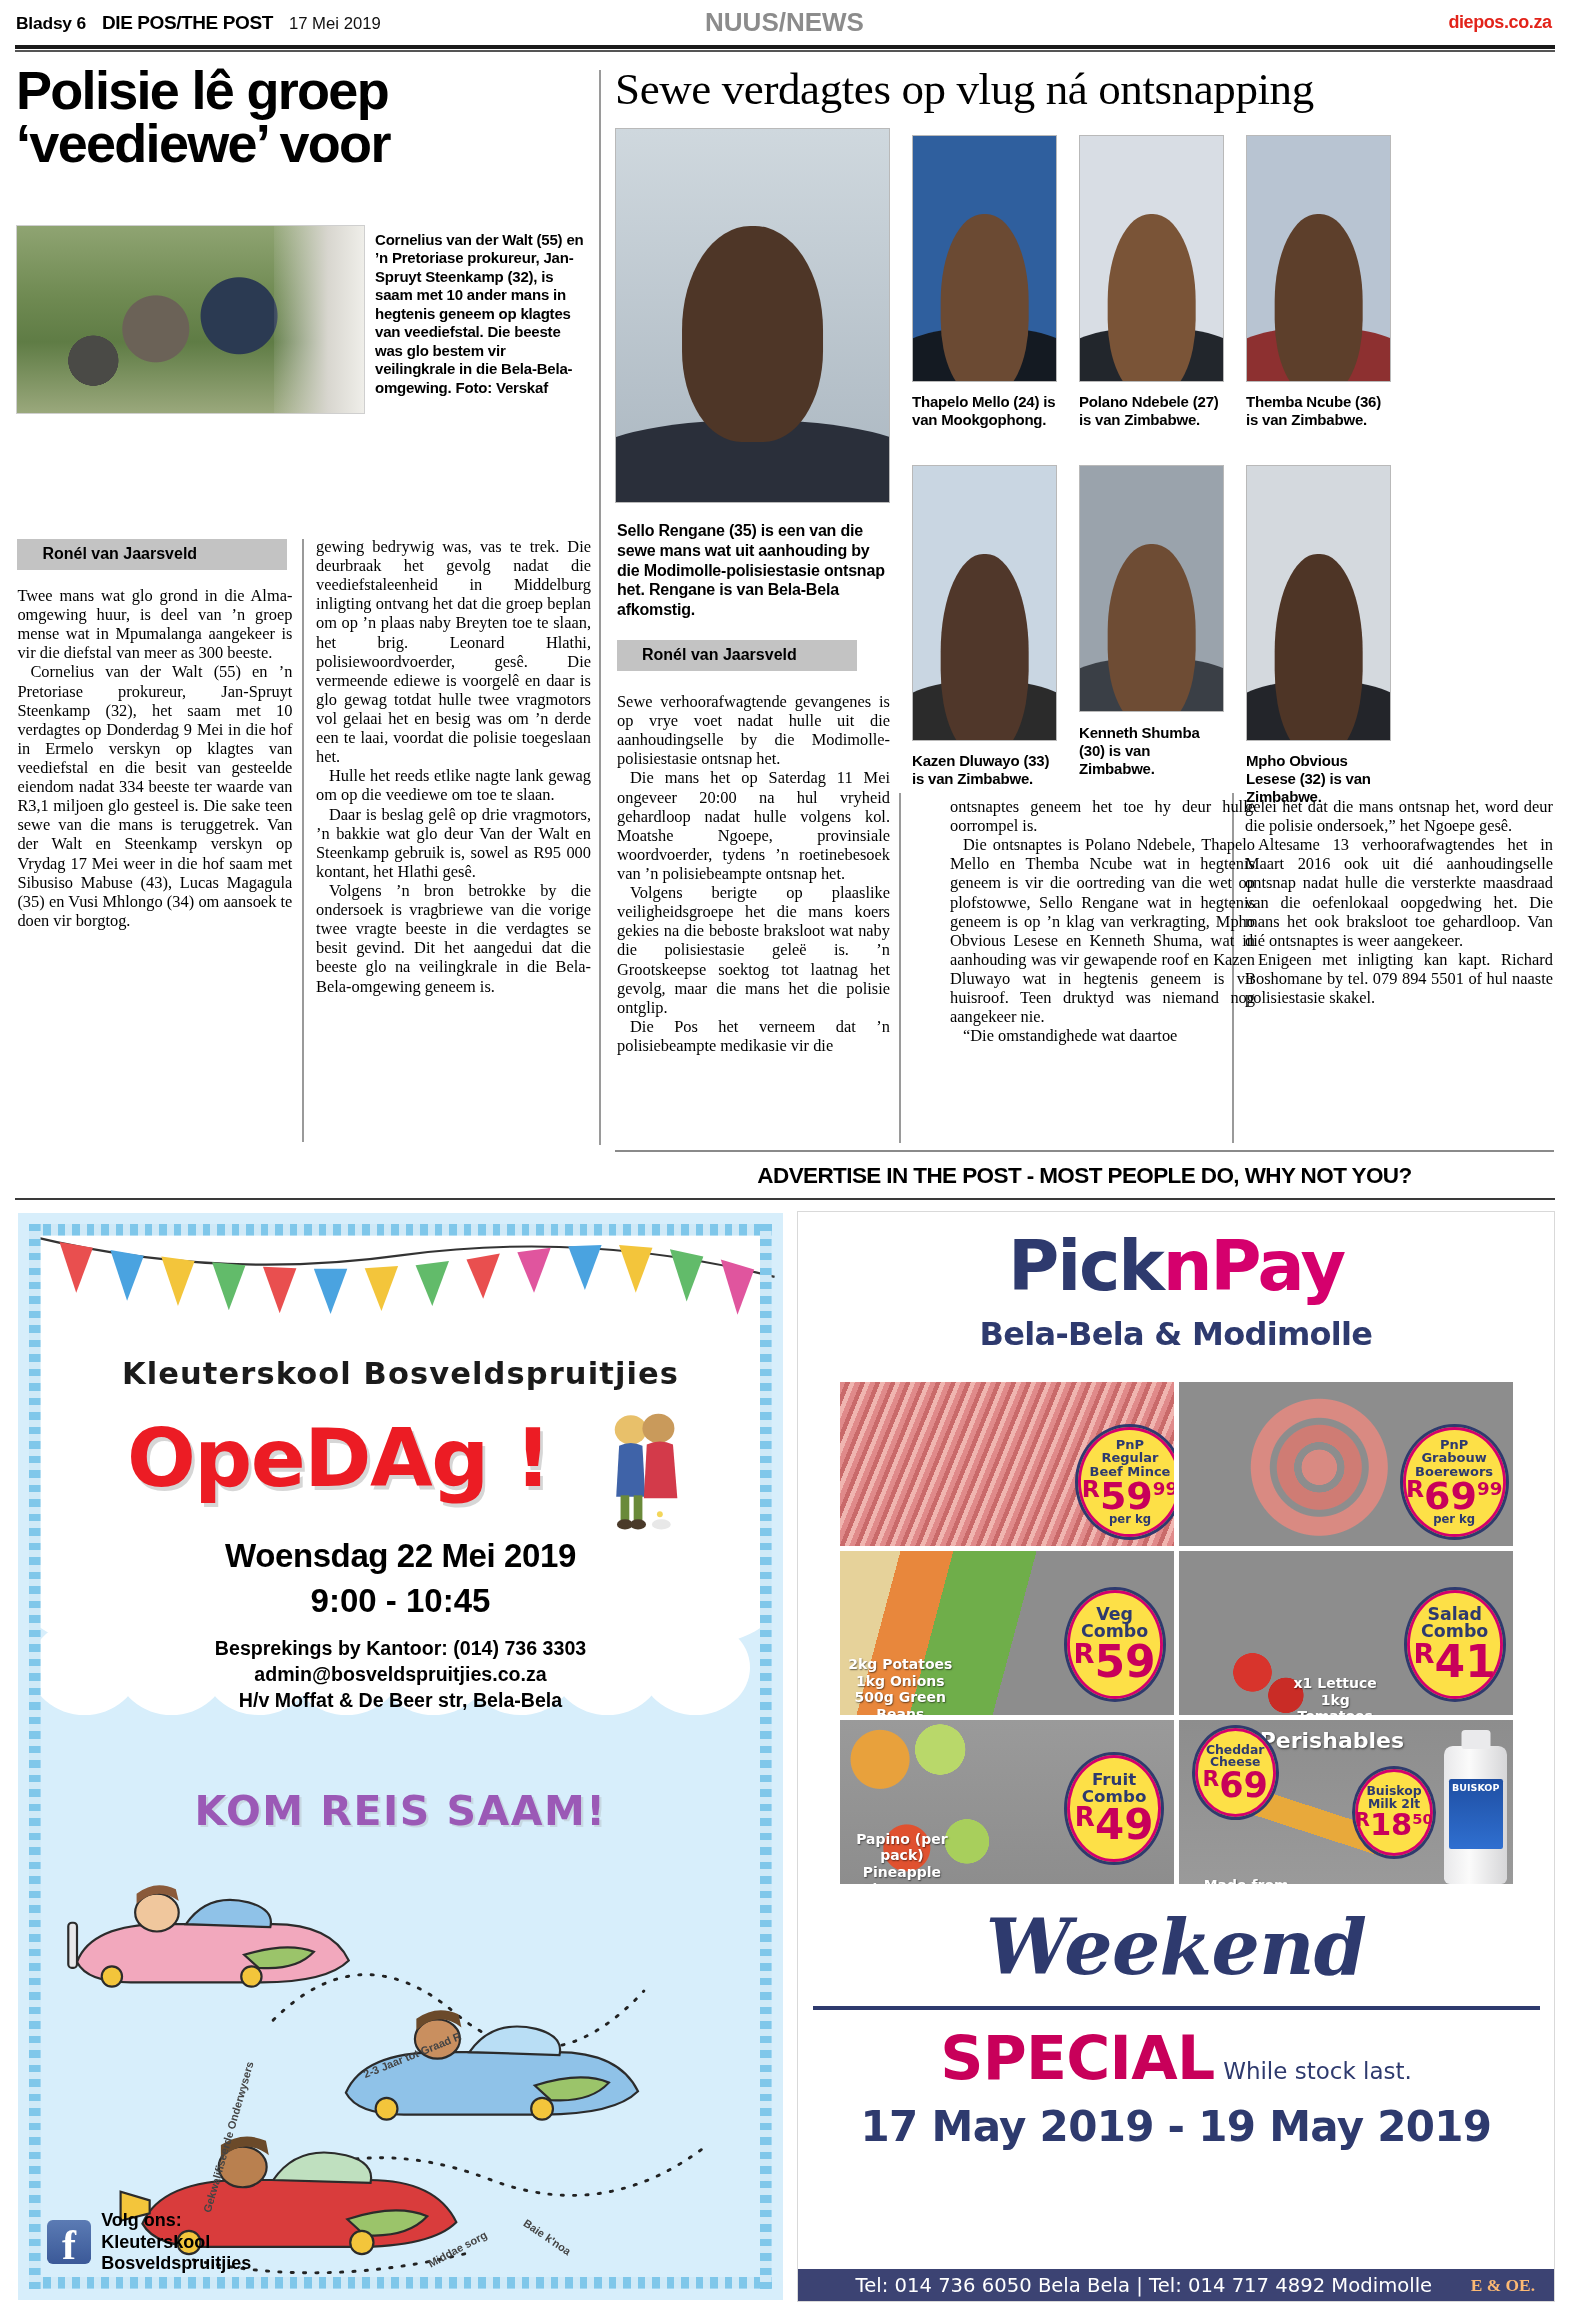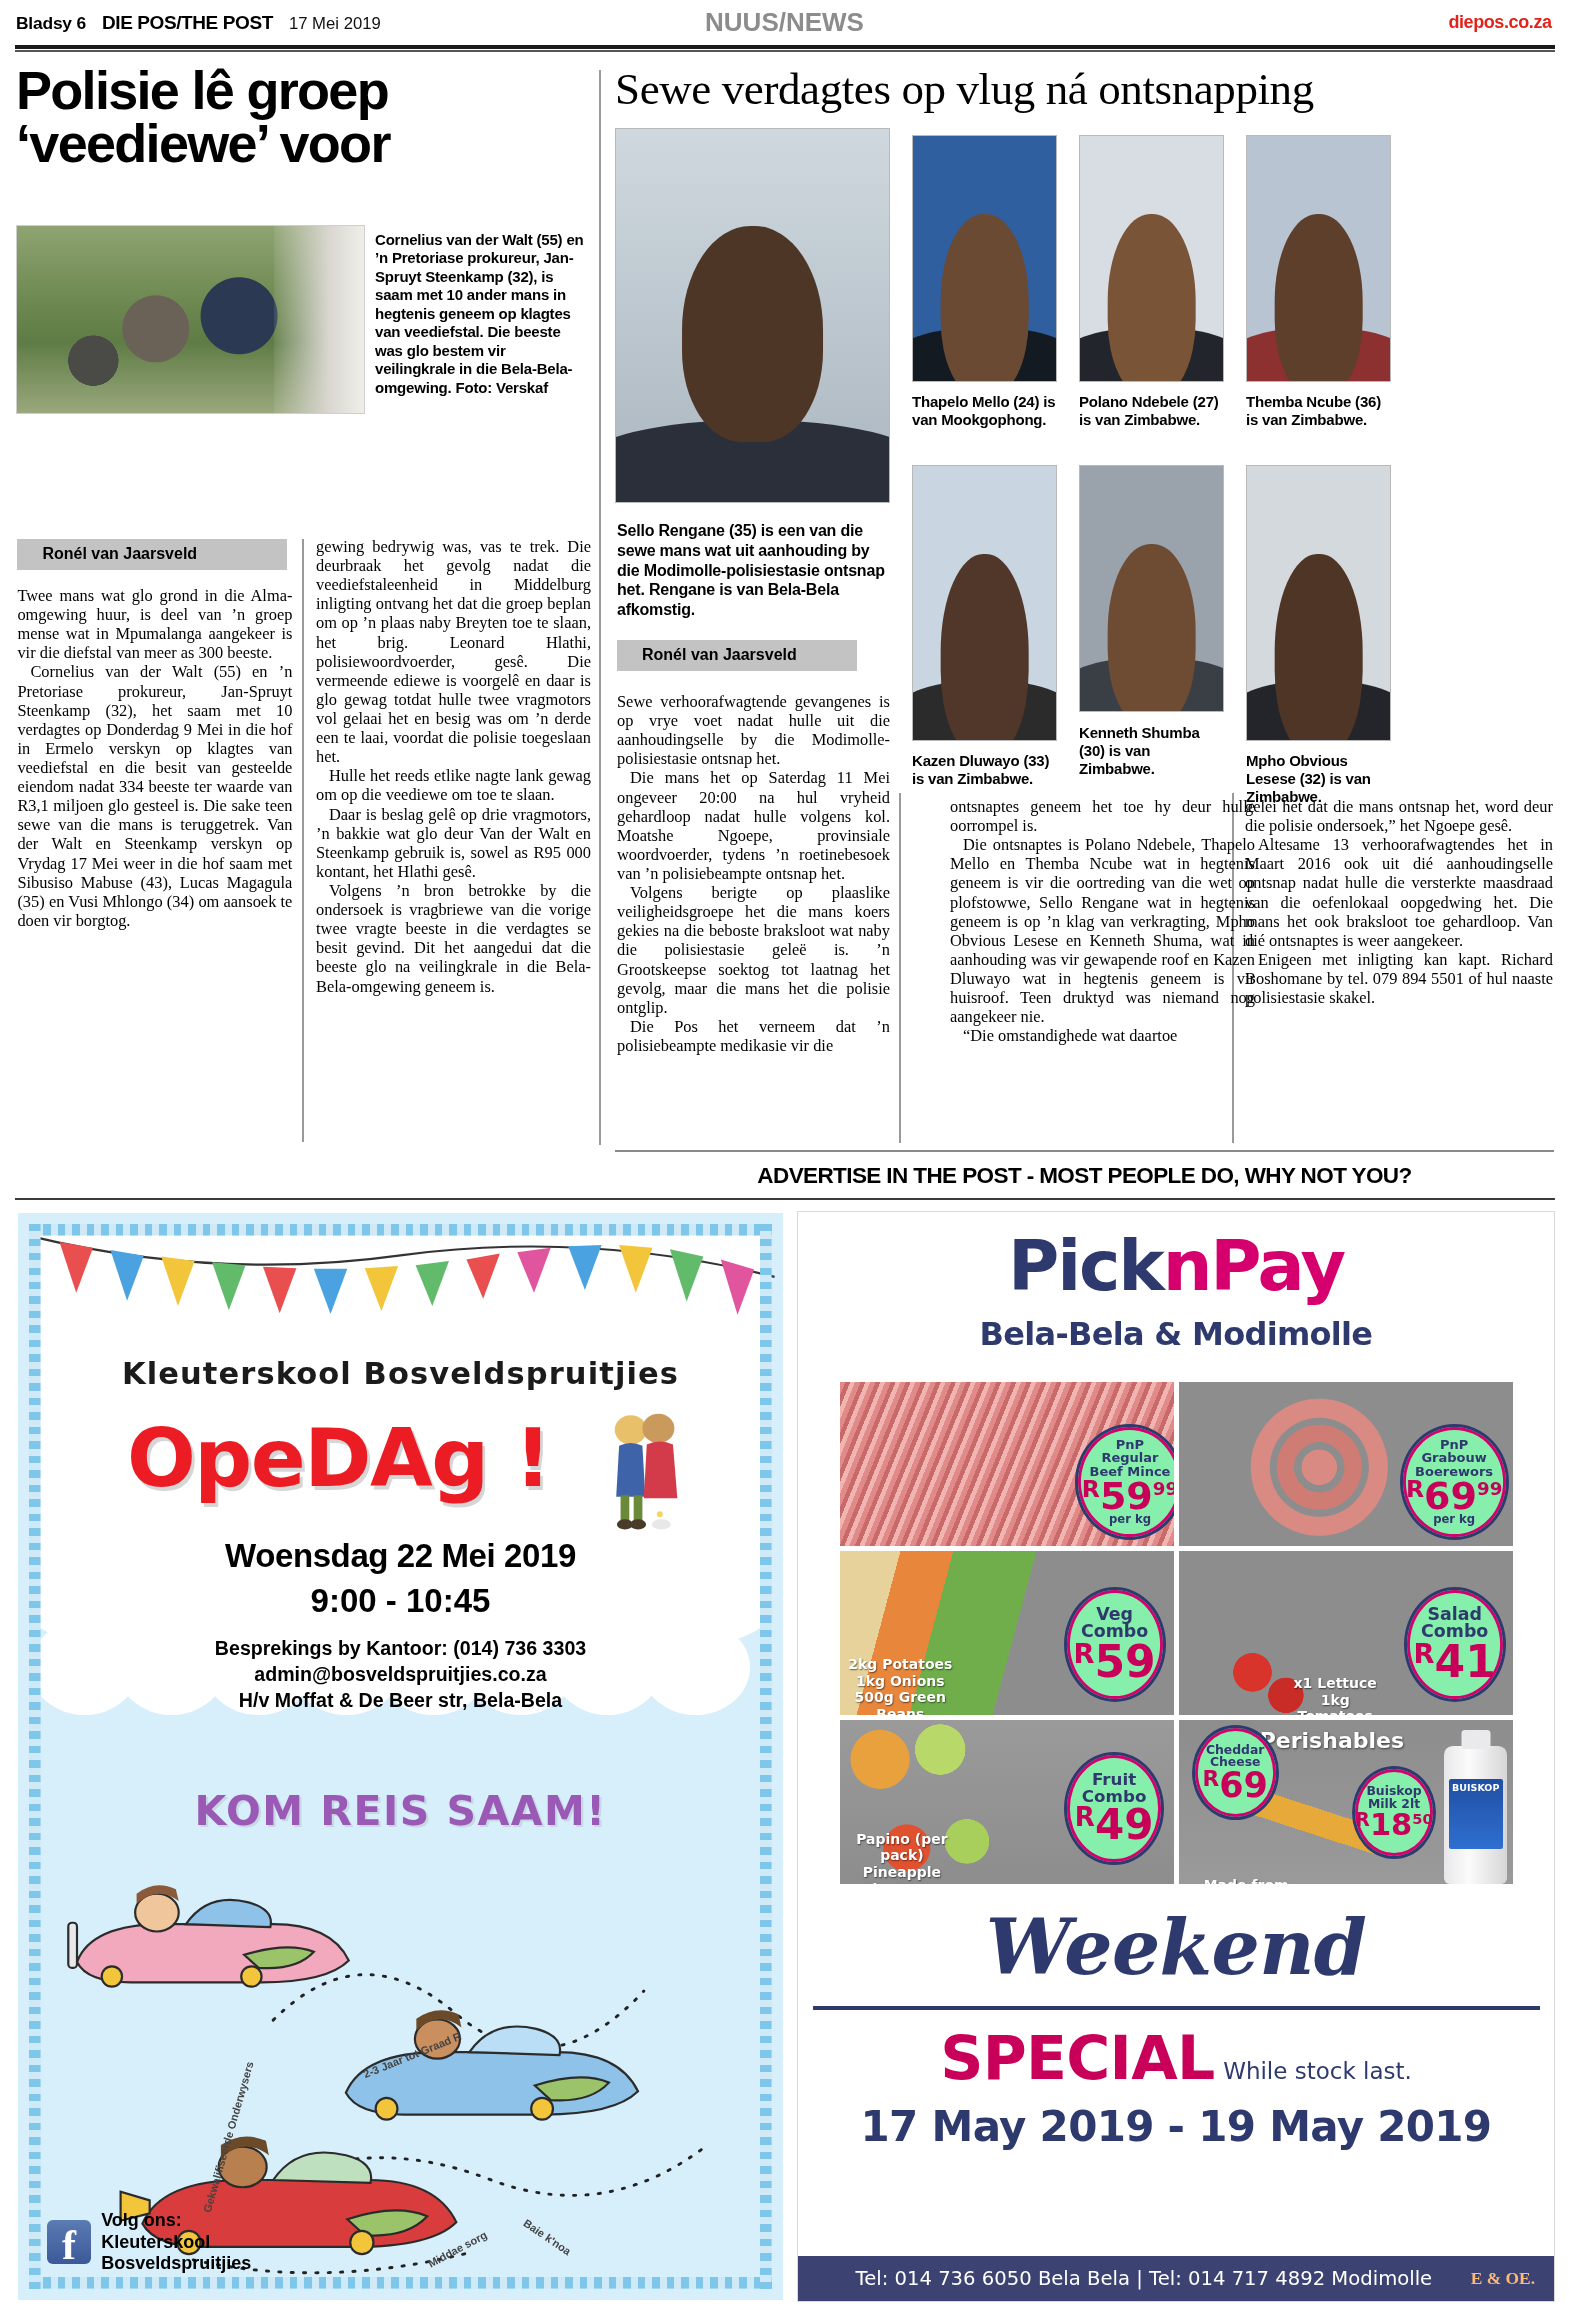--- a/index.html
+++ b/index.html
@@ -240,21 +240,21 @@
   }
 
   .pnp-grid {
     position: absolute; left: 42px; top: 170px; width: 673px; height: 502px;
     display: grid; grid-template-columns: 1fr 1fr; grid-template-rows: repeat(3, 1fr);
     gap: 4.4px;
   }
   .cell { position: relative; overflow: hidden; background: #8d8d8d; }
   .cell .bg { position: absolute; inset: 0; }
   .badge {
-    position: absolute; background: #86efac; border: 3.6px solid #2e3a6e;
+    position: absolute; background: #fde047; border: 3.6px solid #2e3a6e;
     border-radius: 50%; display: flex; flex-direction: column;
     align-items: center; justify-content: center; text-align: center;
     box-shadow: 0 0 0 2.9px #d5006d inset;
   }
   .badge .lbl {
     font-family: "DejaVu Sans", sans-serif; font-weight: bold;
     color: #2e3a6e; line-height: 1.02;
   }
   .badge .prc {
     font-family: "DejaVu Sans", sans-serif; font-weight: bold;
@@ -304,21 +304,21 @@
   .while-stock {
     font-family: "DejaVu Sans", sans-serif; font-weight: normal;
     font-size: 23px; color: #2e3a6e; margin-left: 8.7px;
   }
   .pnp-dates {
     position: absolute; left: 0; right: 0; top: 890px; text-align: center;
     font-family: "DejaVu Sans", sans-serif; font-weight: bold;
     font-size: 42px; color: #2e3a6e; letter-spacing: -0.7px;
   }
   .pnp-footer {
-    position: absolute; left: 0; right: 0; bottom: 0; height: 45px;
+    position: absolute; left: 0; right: 0; bottom: 0; height: 32px;
     background: #3c4373; display: flex; align-items: center;
     justify-content: space-between; padding: 0 19px;
   }
   .pnp-footer .tel {
     color: #fff; font-family: "DejaVu Sans", sans-serif; font-size: 19.6px;
     width: 100%; text-align: center;
   }
   .pnp-footer .eoe {
     color: #fdba74; font-family: Liberation Serif, serif; font-weight: bold; font-size: 17.4px;
     white-space: nowrap;

